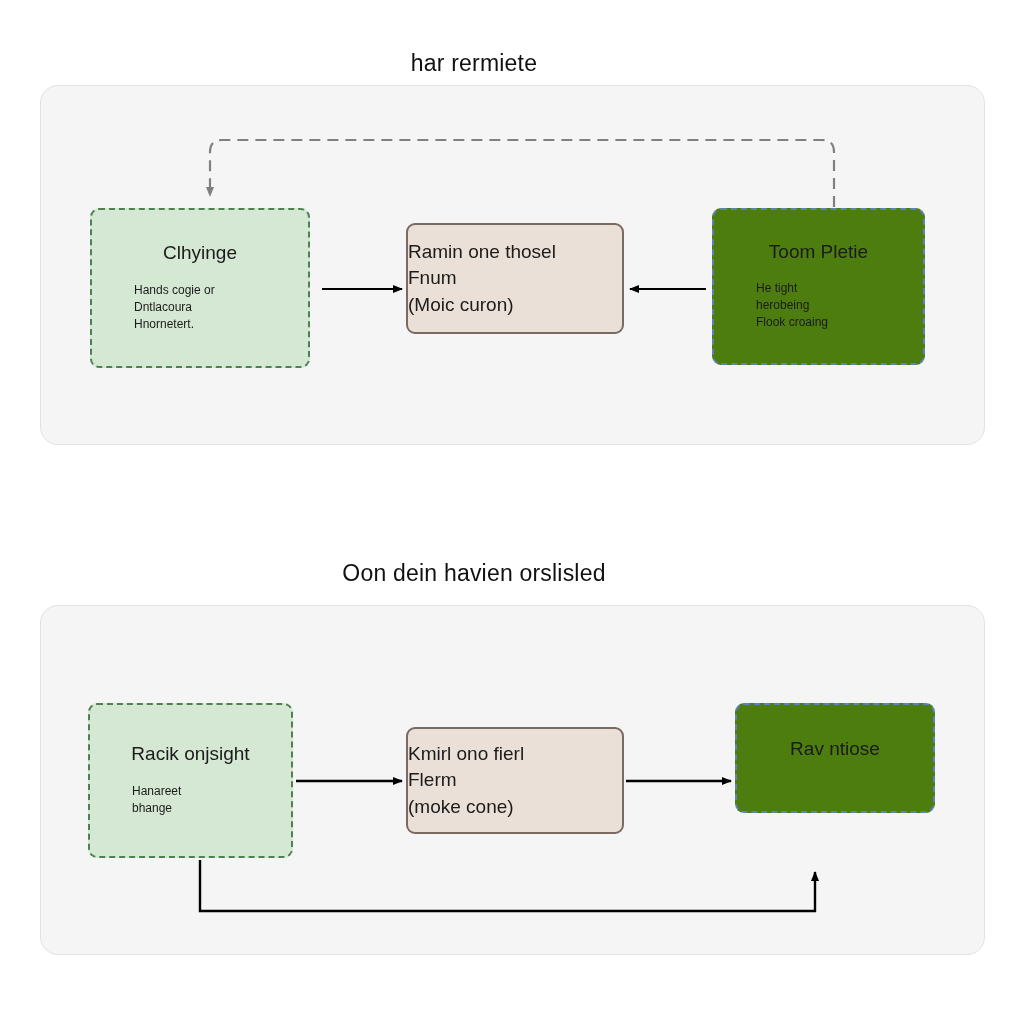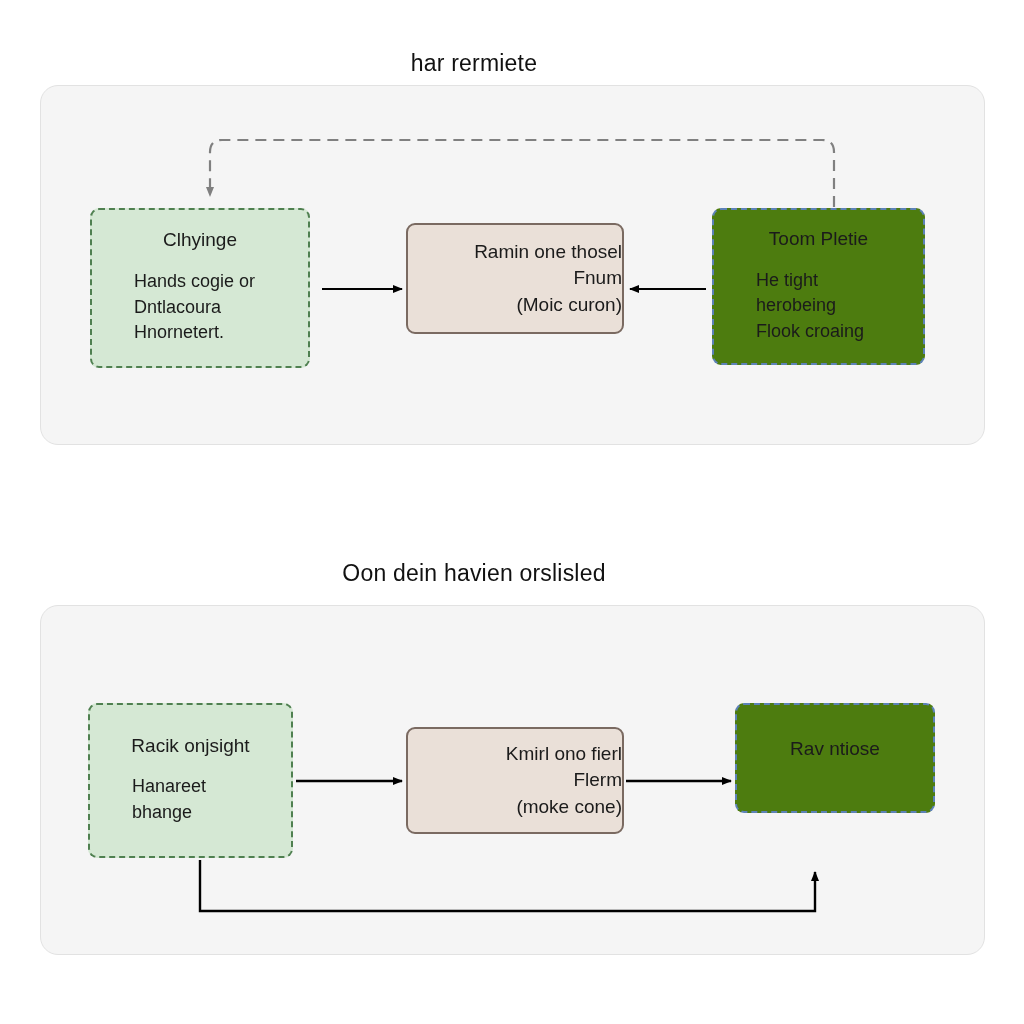--- a/index.html
+++ b/index.html
@@ -58,35 +58,35 @@
     background: #eae0d8;
     border: 2px solid #7a6a61;
   }
 
   .node-title {
     font-size: 19px;
     color: #1b1b1b;
     line-height: 1.1;
   }
   .node-body {
-    font-size: 18px;
+    font-size: 12px;
     color: #1b1b1b;
     line-height: 1.42;
     white-space: pre-line;
   }
 
   
   .side-inner {
     padding: 0 16px;
   }
   .side-inner .node-title { margin-bottom: 18px; }
   .side-inner .node-body { text-align: left; padding-left: 26px; }
 
   .center-inner .node-body {
-    text-align: right;
+    text-align: left;
     white-space: pre-line;
     font-size: 19px;
     line-height: 1.38;
   }
 
   svg.overlay {
     position: absolute;
     left: 0;
     top: 0;
     width: 1024px;

